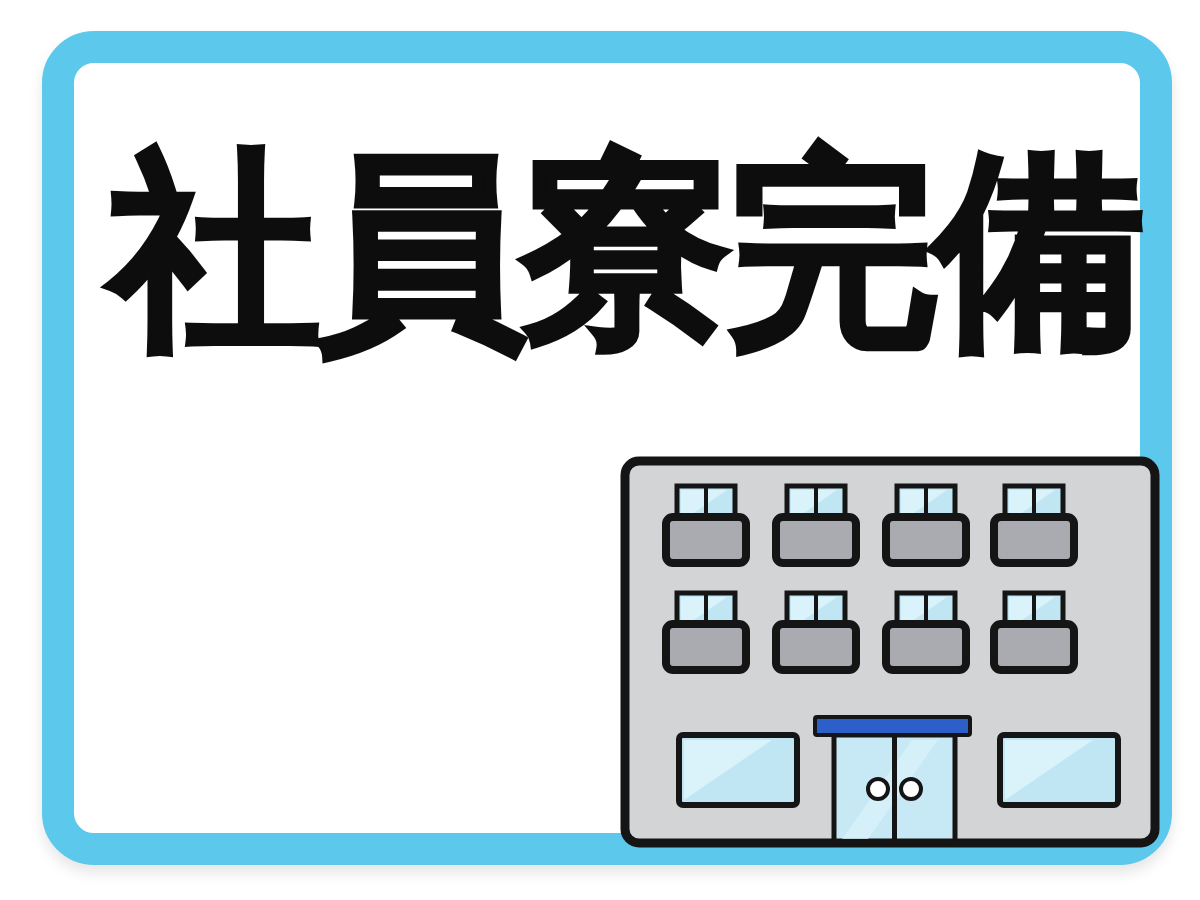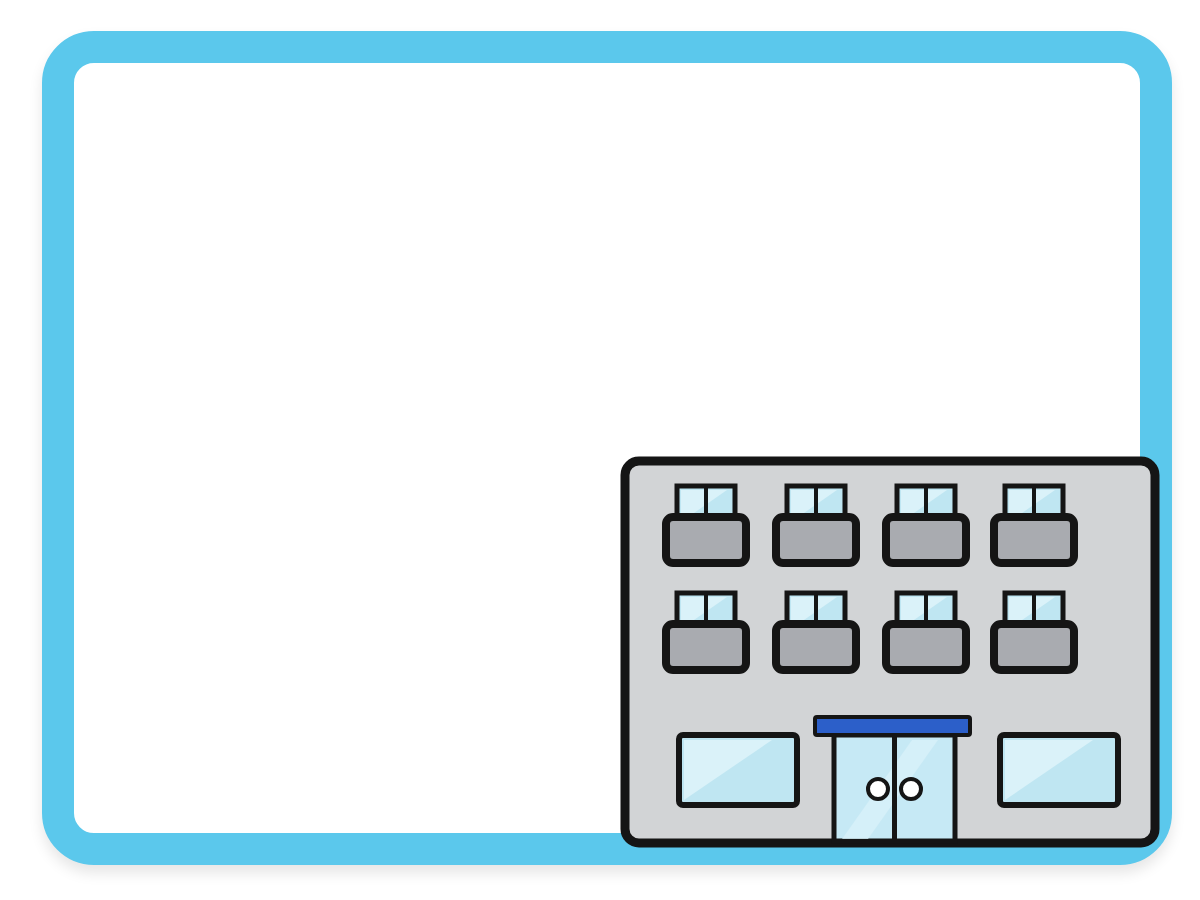--- a/index.html
+++ b/index.html
@@ -58,20 +58,21 @@
   .door-glass { fill: var(--door_glass, #c6e9f5); stroke: var(--outline, #151515); }
   .sign   { fill: var(--entrance_sign, #2c5fc9);  stroke: var(--outline, #151515); }
   .handle { fill: #ffffff; stroke: var(--outline, #151515); }
 </style>
 </head>
 <body>
 
 <div class="stage">
   <div class="frame">
 
+    <h1 class="title">社員寮完備</h1>
 
     <svg class="building" viewBox="0 0 540 392" aria-hidden="true">
 
       <defs>
         <g id="unit">
           <rect x="-29" y="0" width="58" height="40" class="glass" stroke-width="5"></rect>
           <path d="M -25 36 L -25 4 L 21 4 Z" class="glass-hl"></path>
           <line x1="0" y1="1" x2="0" y2="39" class="ln" stroke-width="4"></line>
           <rect x="-40" y="31" width="80" height="46" rx="7" class="balcony" stroke-width="8"></rect>
         </g>

